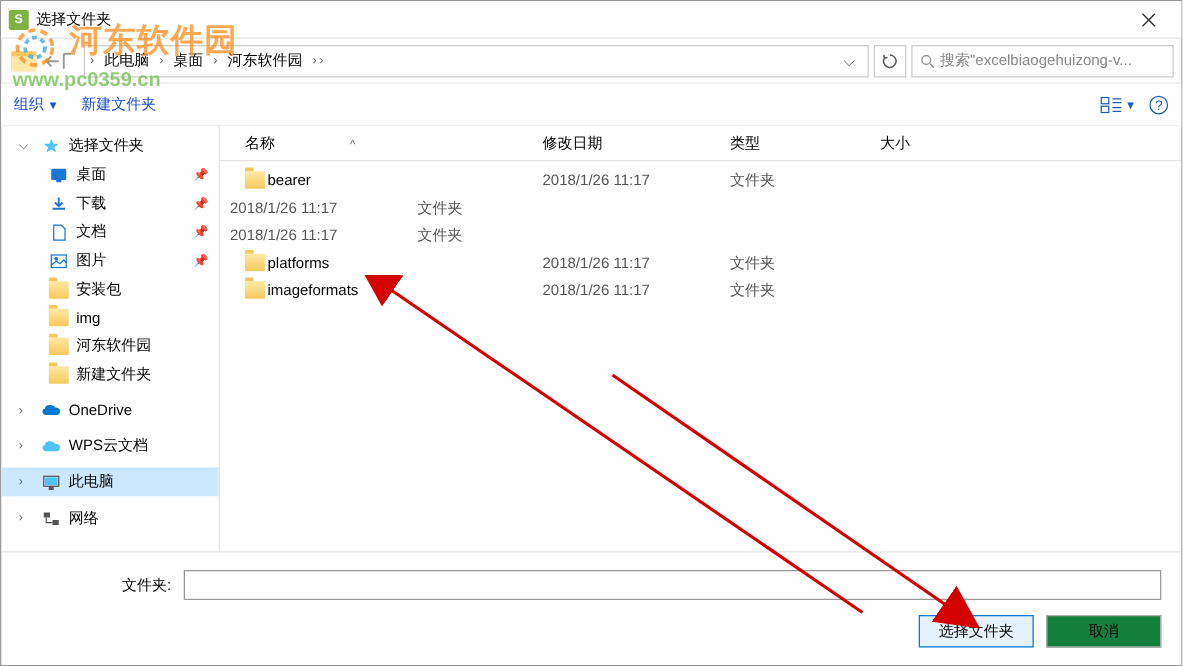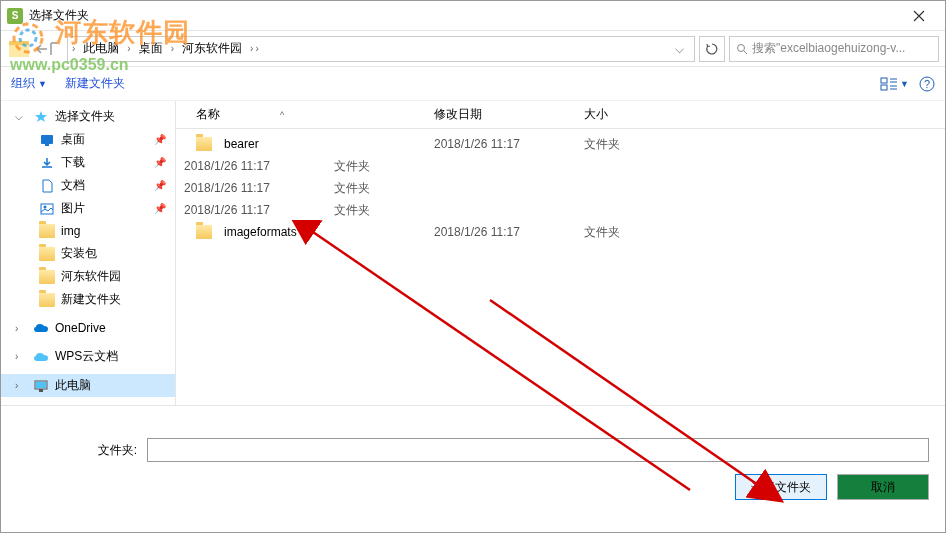--- a/index.html
+++ b/index.html
@@ -34,25 +34,25 @@
     .expand { width: 12px; color: #666; font-size: 10px; }
     .content { flex: 1; display: flex; flex-direction: column; }
     .col-headers { height: 28px; display: flex; align-items: center; border-bottom: 1px solid #e5e5e5; padding-left: 8px; }
     .col-name { width: 250px; padding-left: 12px; }
     .col-date { width: 150px; }
     .col-type { width: 120px; }
     .col-size { width: 80px; }
     .sort-ind { font-size: 9px; color: #666; margin-left: 60px; }
     .file-list { flex: 1; padding: 4px 0; }
     .file-row { display: flex; align-items: center; height: 22px; padding-left: 8px; cursor: pointer; }
-    .file-row .col-name { display: flex; align-items: center; gap: 12px; padding-left: 12px; }
+    .file-row .col-name { display: flex; align-items: center; gap: 2px; padding-left: 12px; }
     .folder-mini { width: 16px; height: 14px; background: linear-gradient(#ffe9a6, #f5c95e); border-radius: 1px; position: relative; }
     .folder-mini::before { content: ''; position: absolute; top: -3px; left: 0; width: 7px; height: 3px; background: #f5c95e; border-radius: 1px 1px 0 0; }
     .file-row .col-date, .file-row .col-type, .file-row .col-size { color: #555; }
-    .bottom { border-top: 1px solid #e5e5e5; padding: 32px 16px; }
+    .bottom { border-top: 1px solid #e5e5e5; padding: 14px 16px; }
     .folder-input-row { display: flex; align-items: center; gap: 10px; margin-bottom: 12px; }
     .folder-label { width: 120px; text-align: right; }
     .folder-input { flex: 1; height: 24px; border: 1px solid #999; padding: 0 4px; }
     .btn-row { display: flex; justify-content: flex-end; gap: 10px; }
     .btn { width: 92px; height: 26px; border: 1px solid #adadad; background: #15803d; cursor: pointer; font-size: 12px; }
     .btn.primary { border: 1px solid #0078d7; background: #e5f1fb; }
     .watermark { position: absolute; top: 15px; left: 10px; pointer-events: none; opacity: 0.75; }
     .wm-title { font-size: 26px; font-weight: bold; color: #ff8c1a; letter-spacing: 1px; }
     .wm-url { font-size: 16px; color: #6fbf4a; font-weight: bold; }
     .wm-logo { display: inline-block; width: 36px; height: 36px; vertical-align: middle; margin-right: 6px; }
@@ -183,27 +183,27 @@
                 <path d="M1 9 L5 6 L8 8 L11 5 L13 7" stroke="#1976d2" fill="none"></path>
               </svg>
             </span>
           <span>图片</span>
           <span class="pin">📌</span>
         </div>
         <div class="tree-item sub">
           <span class="tree-icon">
               <span class="folder-mini"></span>
             </span>
+          <span>安装包</span>
+        </div>
+        <div class="tree-item sub">
+          <span class="tree-icon">
+              <span class="folder-mini"></span>
+            </span>
           <span>img</span>
-        </div>
-        <div class="tree-item sub">
-          <span class="tree-icon">
-              <span class="folder-mini"></span>
-            </span>
-          <span>安装包</span>
         </div>
         <div class="tree-item sub">
           <span class="tree-icon">
               <span class="folder-mini"></span>
             </span>
           <span>河东软件园</span>
         </div>
         <div class="tree-item sub">
           <span class="tree-icon">
               <span class="folder-mini"></span>
@@ -258,20 +258,21 @@
             </span>
           <span>网络</span>
         </div>
       </div>
     </div>
 
     <div class="content">
       <div class="col-headers">
         <div class="col-name"><span>名称</span><span class="sort-ind">^</span></div>
         <div class="col-date">修改日期</div>
+        <div class="col-type">类型</div>
         <div class="col-size">大小</div>
       </div>
       <div class="file-list" id="file-list">
           <div class="file-row">
     <div class="col-name">
               <span class="folder-mini"></span>
               <span>bearer</span>
             </div>
     <div class="col-date">2018/1/26 11:17</div>
     <div class="col-type">文件夹</div>
@@ -281,20 +282,24 @@
     <div class="col-date">2018/1/26 11:17</div>
     <div class="col-type">文件夹</div>
     <div class="col-size"></div>
           </div>
           <div class="file-row">
     <div class="col-date">2018/1/26 11:17</div>
     <div class="col-type">文件夹</div>
     <div class="col-size"></div>
           </div>
           <div class="file-row">
+    <div class="col-name">
+              <span class="folder-mini"></span>
+              <span>platforms</span>
+            </div>
     <div class="col-date">2018/1/26 11:17</div>
     <div class="col-type">文件夹</div>
     <div class="col-size"></div>
           </div>
           <div class="file-row">
     <div class="col-name">
               <span class="folder-mini"></span>
               <span>imageformats</span>
             </div>
     <div class="col-date">2018/1/26 11:17</div>

